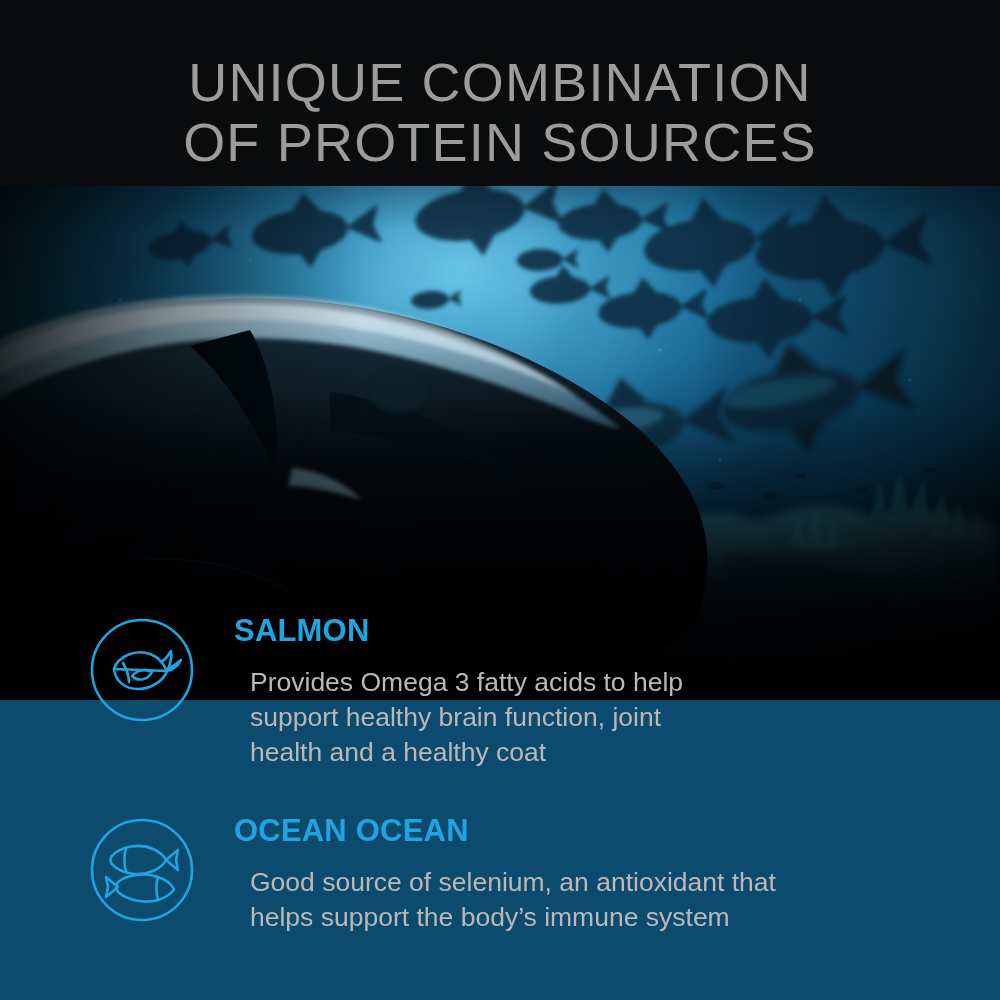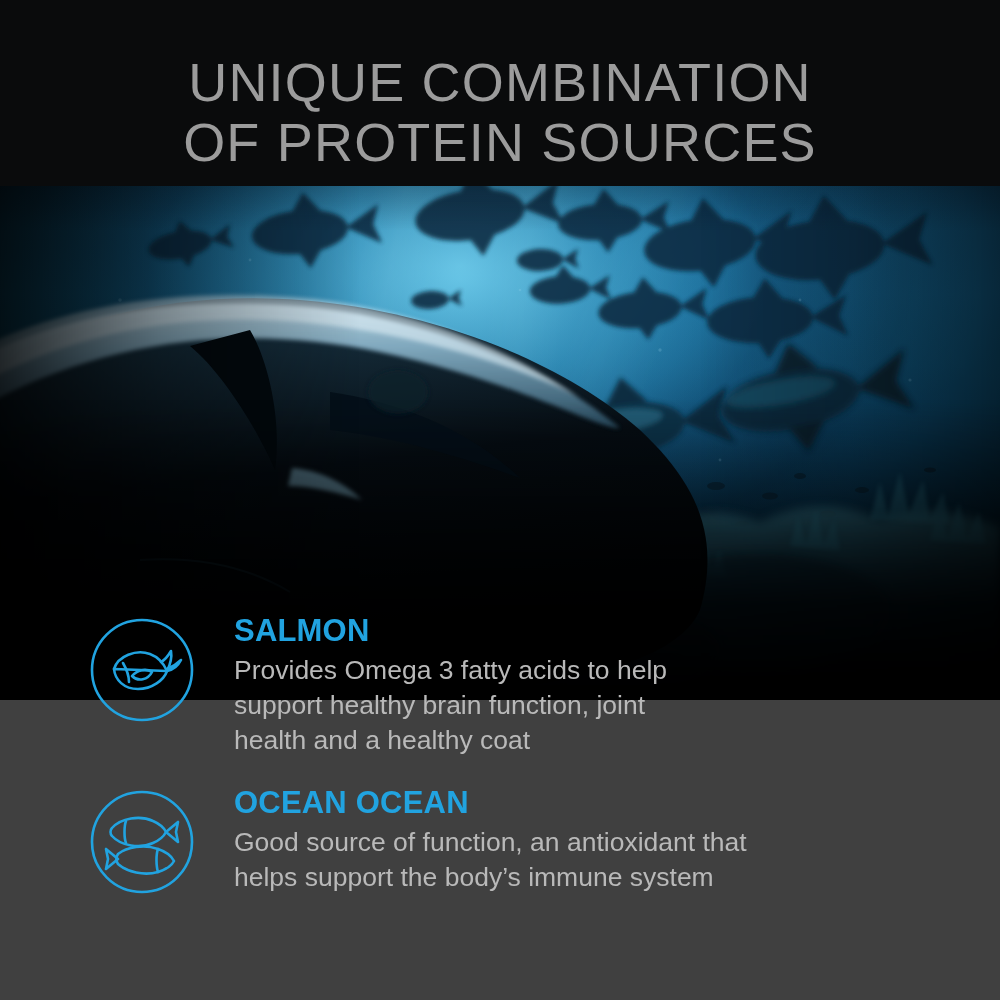--- a/index.html
+++ b/index.html
@@ -4,21 +4,21 @@
 <style>
   html, body {
     margin: 0;
     padding: 0;
     background: #000;
   }
   #poster {
     position: relative;
     width: 1000px;
     height: 1000px;
-    background: #404040;
+    background: #0c4a6e;
     overflow: hidden;
     font-family: "Liberation Sans", sans-serif;
     -webkit-font-smoothing: antialiased;
   }
 
   
   .header {
     position: absolute;
     left: 0; top: 0;
     width: 1000px;
@@ -129,21 +129,21 @@
   }
   .benefit-title {
     margin: 0 0 4px 0;
     font-size: 31px;
     font-weight: 700;
     letter-spacing: .2px;
     color: #21a3e0;
     line-height: 1.12;
   }
   .benefit-desc {
-    margin: 0;
+    margin: 16px;
     font-size: 26.5px;
     line-height: 1.33;
     color: #b9b9b9;
     font-weight: 400;
     max-width: 690px;
     white-space: pre-line;
   }
 </style>
 </head>
 <body>
@@ -404,19 +404,19 @@
             <path d="M38 33 C 36 38, 36 50, 38 55"></path>
 
             <path d="M30 66 C 39 59, 56 56, 70 61 C 79 64, 84 69, 86 73 C 84 77, 79 81, 70 84 C 56 88, 39 84, 30 76 C 28 73, 28 69, 30 66 Z"></path>
             <path d="M30 71 L18 61 L20 71 L18 81 Z"></path>
             <path d="M70 61 C 68 66, 68 78, 70 84"></path>
           </g>
         </svg>
       </div>
       <div class="benefit-text">
         <p class="benefit-title">OCEAN OCEAN</p>
-        <p class="benefit-desc">Good source of function, an antioxidant that
+        <p class="benefit-desc">Good source of selenium, an antioxidant that
 helps support the body’s immune system</p>
       </div>
     </div>
 
   </div>
 </div>
 
 </body></html>

